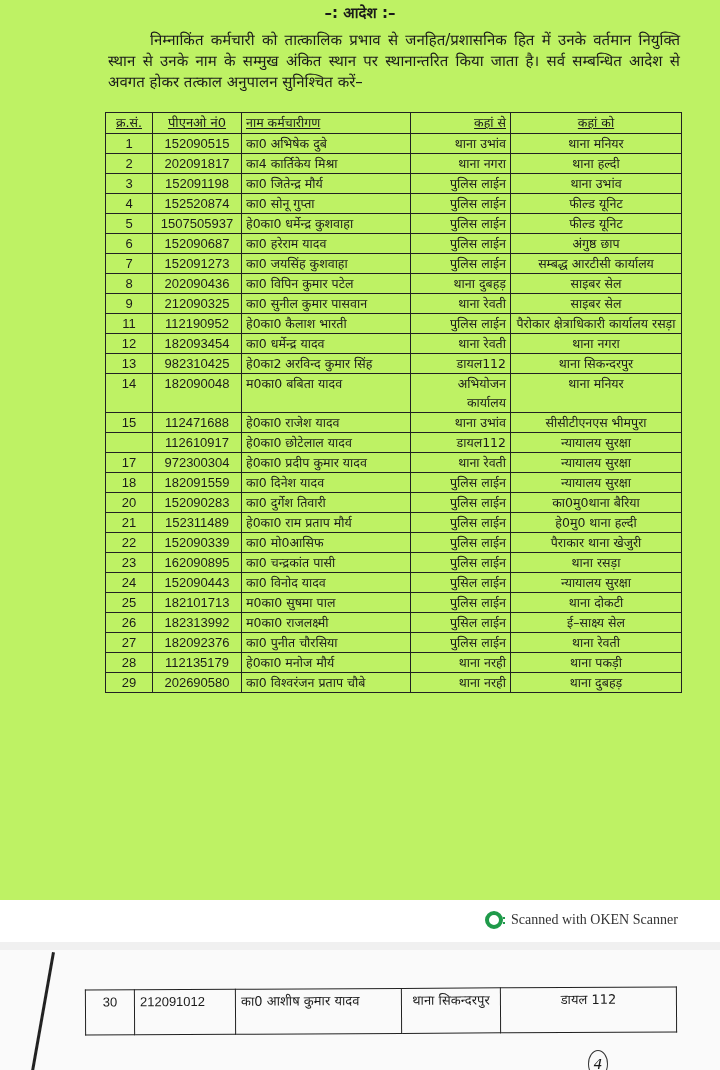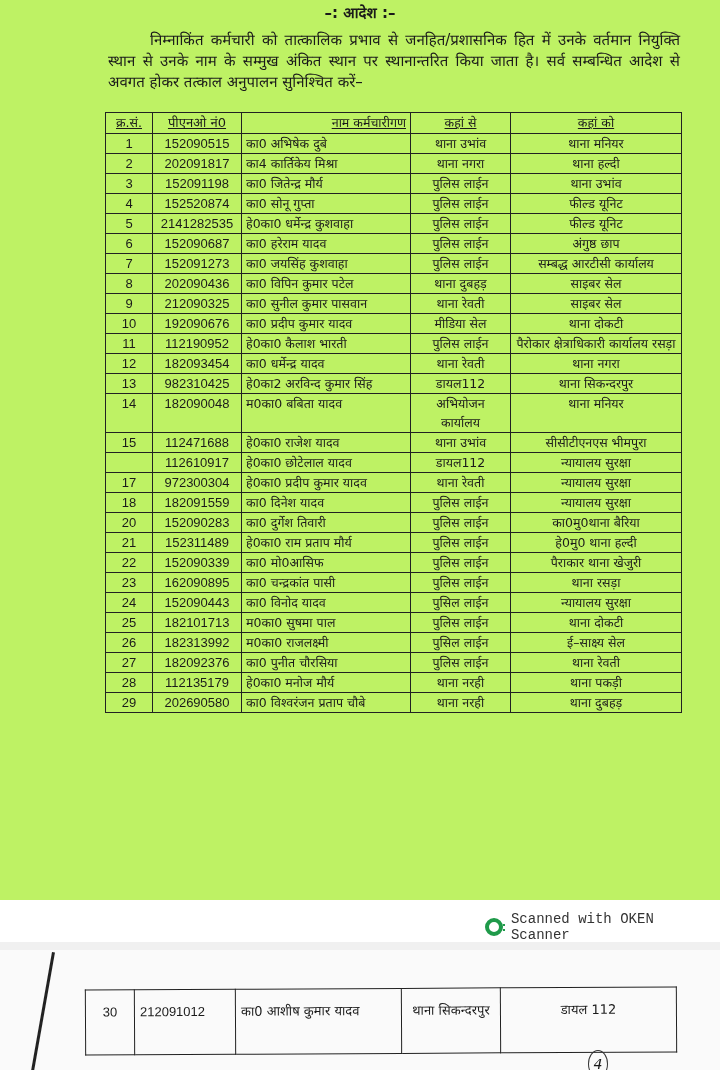--- a/index.html
+++ b/index.html
@@ -8,46 +8,46 @@
   .page1 { position:absolute; left:0; top:0; width:720px; height:900px; background:#bef264; }
   .heading { position:absolute; top:2px; left:0; width:720px; text-align:center; font-size:15px; font-weight:bold; }
   .para { position:absolute; top:30px; left:108px; width:572px; font-size:15px; line-height:21px; text-align:justify; }
   .para .indent { display:inline-block; width:42px; }
   table.orders { position:absolute; left:105px; top:112px; border-collapse:collapse; font-size:12.5px; }
   table.orders td, table.orders th { border:1px solid #222; padding:0 4px; vertical-align:top; line-height:19px; }
   table.orders th { font-weight:normal; height:20px;text-decoration:underline; }
   .c1 { width:38px; text-align:center; }
   .c2 { width:80px; text-align:center; font-family:"Liberation Sans", sans-serif; font-size:13px; }
   .c3 { width:160px; text-align:left; }
-  .c4 { width:91px; text-align:center; }
+  .c4 { width:91px; text-align:right; }
   .c5 { width:162px; text-align:center; }
   .num { font-family:"Liberation Sans", sans-serif; font-size:13px; }
-  .footer-badge { position:absolute; top:911px; left:485px; display:flex; align-items:center; gap:8px; font-family:Liberation Mono, monospace; font-size:14px; color:#333; }
+  .footer-badge { position:absolute; top:911px; left:485px; display:flex; align-items:center; gap:8px; font-family:Liberation Serif, serif; font-size:14px; color:#333; }
   .logo { width:18px; height:18px; border-radius:50%; border:4px solid #1f9a4a; box-sizing:border-box; position:relative; }
   .logo::after { content:""; position:absolute; right:-6px; top:2px; width:5px; height:7px; border-right:2px dotted #1f9a4a; }
   .gap { position:absolute; top:942px; left:0; width:720px; height:8px; background:#f0f0f0; }
   .page2 { position:absolute; top:950px; left:0; width:720px; height:120px; background:#fafafa; }
   .edge { position:absolute; left:52px; top:952px; width:3px; height:125px; background:#222; transform:rotate(10deg); transform-origin:top left; }
   table.cont { position:absolute; left:85px; top:988px; border-collapse:collapse; font-size:13px; transform:rotate(-0.3deg); }
-  table.cont td { border:1px solid #222; padding:12px 5px; vertical-align:top; line-height:20px; height:40px; }
+  table.cont td { border:1px solid #222; padding:2px 5px; vertical-align:top; line-height:20px; height:40px; }
   .sign { position:absolute; left:588px; top:1050px; width:18px; height:26px; border:1px solid #333; border-radius:50%; font-size:14px; text-align:center; line-height:26px; font-style:italic; }
 </style>
 </head>
 <body>
 
 <div class="page1">
   <div class="heading">–: आदेश :–</div>
   <div class="para"><span class="indent"></span><span>निम्नाकिंत कर्मचारी को तात्कालिक प्रभाव से जनहित/प्रशासनिक हित में उनके वर्तमान नियुक्ति स्थान से उनके नाम के सम्मुख अंकित स्थान पर स्थानान्तरित किया जाता है। सर्व सम्बन्धित आदेश से अवगत होकर तत्काल अनुपालन सुनिश्चित करें–</span></div>
 
   <table class="orders">
     <thead>
       <tr>
         <th class="c1">क्र.सं.</th>
         <th class="c2" style="font-family:'DejaVu Sans',sans-serif;font-size:13px">पीएनओ नं0</th>
-        <th class="c3" style="text-align:right">नाम कर्मचारीगण</th>
+        <th class="c3" style="text-align:left">नाम कर्मचारीगण</th>
         <th class="c4">कहां से</th>
         <th class="c5">कहां को</th>
       </tr>
     </thead>
     <tbody id="rows">
         <tr>
           <td class="c1 num">1</td>
           <td class="c2">152090515</td>
           <td class="c3">का0 अभिषेक दुबे</td>
           <td class="c4">थाना उभांव</td>
@@ -69,21 +69,21 @@
         </tr>
         <tr>
           <td class="c1 num">4</td>
           <td class="c2">152520874</td>
           <td class="c3">का0 सोनू गुप्ता</td>
           <td class="c4">पुलिस लाईन</td>
           <td class="c5">फील्ड यूनिट</td>
         </tr>
         <tr>
           <td class="c1 num">5</td>
-          <td class="c2">2141282535</td>
+          <td class="c2">1507505937</td>
           <td class="c3">हे0का0 धर्मेन्द्र कुशवाहा</td>
           <td class="c4">पुलिस लाईन</td>
           <td class="c5">फील्ड यूनिट</td>
         </tr>
         <tr>
           <td class="c1 num">6</td>
           <td class="c2">152090687</td>
           <td class="c3">का0 हरेराम यादव</td>
           <td class="c4">पुलिस लाईन</td>
           <td class="c5">अंगुष्ठ छाप</td>
@@ -101,27 +101,20 @@
           <td class="c3">का0 विपिन कुमार पटेल</td>
           <td class="c4">थाना दुबहड़</td>
           <td class="c5">साइबर सेल</td>
         </tr>
         <tr>
           <td class="c1 num">9</td>
           <td class="c2">212090325</td>
           <td class="c3">का0 सुनील कुमार पासवान</td>
           <td class="c4">थाना रेवती</td>
           <td class="c5">साइबर सेल</td>
-        </tr>
-        <tr>
-          <td class="c1 num">10</td>
-          <td class="c2">192090676</td>
-          <td class="c3">का0 प्रदीप कुमार यादव</td>
-          <td class="c4">मीडिया सेल</td>
-          <td class="c5">थाना दोकटी</td>
         </tr>
         <tr>
           <td class="c1 num">11</td>
           <td class="c2">112190952</td>
           <td class="c3">हे0का0 कैलाश भारती</td>
           <td class="c4">पुलिस लाईन</td>
           <td class="c5">पैरोकार क्षेत्राधिकारी कार्यालय रसड़ा</td>
         </tr>
         <tr>
           <td class="c1 num">12</td>

